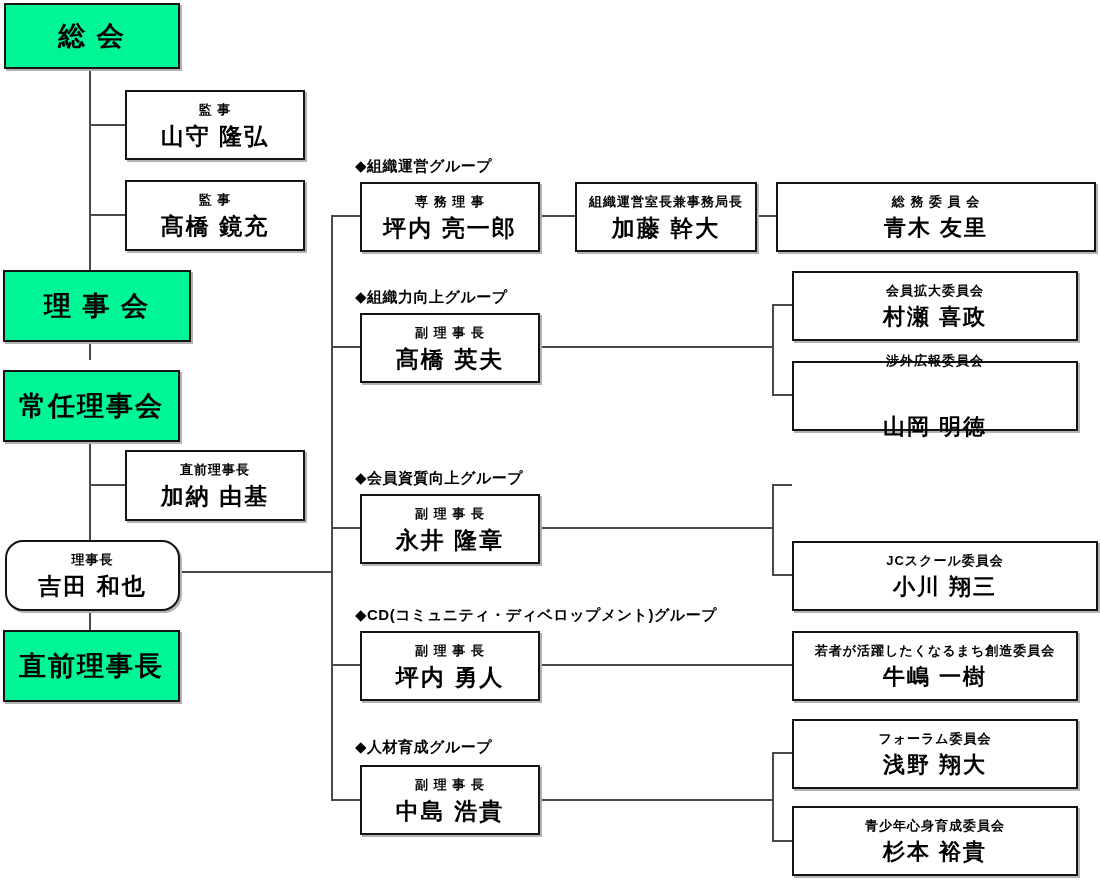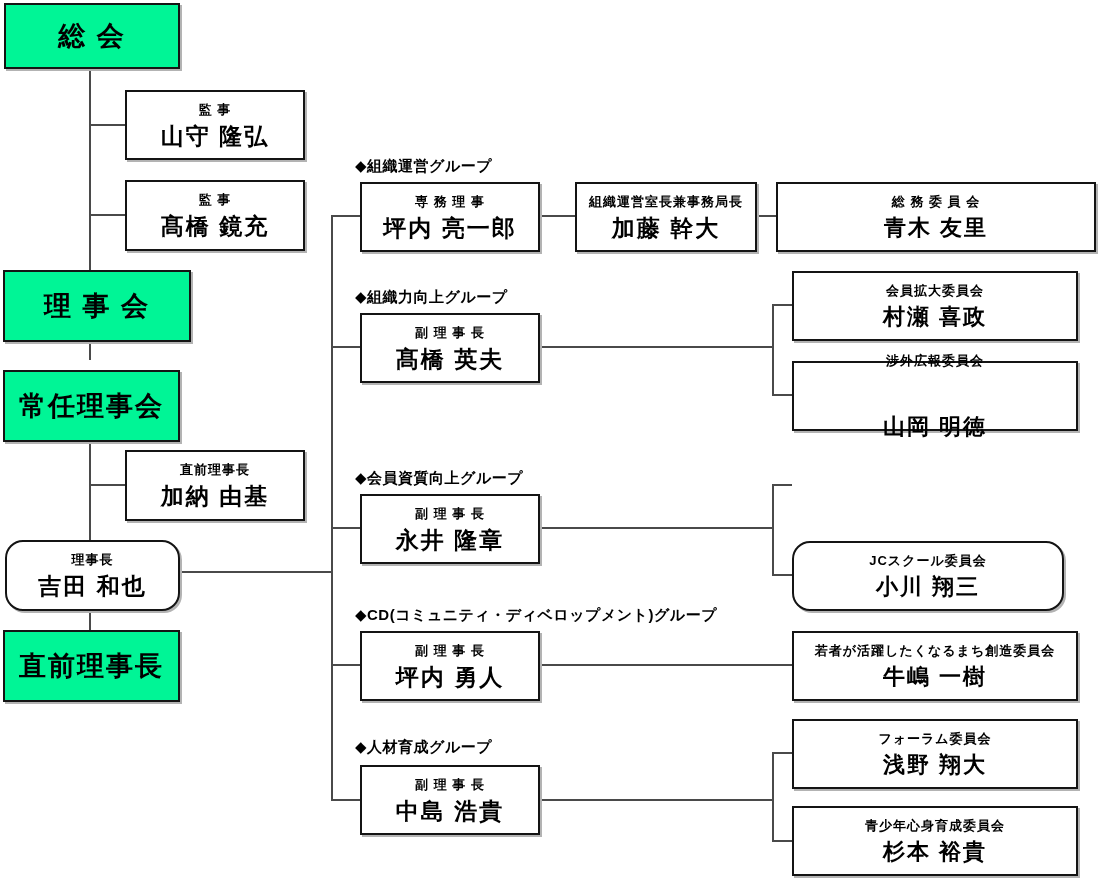--- a/index.html
+++ b/index.html
@@ -132,21 +132,21 @@
     <div class="cname">青木 友里</div>
   </div>
   <div class="box" style="left:792px;top:271px;width:286px;height:70px;">
     <div class="title">会員拡大委員会</div>
     <div class="cname">村瀬 喜政</div>
   </div>
   <div class="box" style="left:792px;top:361px;width:286px;height:70px;gap:40px;">
     <div class="title">渉外広報委員会</div>
     <div class="cname">山岡 明徳</div>
   </div>
-  <div class="box" style="left:792px;top:541px;width:272px;height:70px;border-radius:18px;">
+  <div class="box" style="left:792px;top:541px;width:306px;height:70px;">
     <div class="title">JCスクール委員会</div>
     <div class="cname">小川 翔三</div>
   </div>
   <div class="box" style="left:792px;top:631px;width:286px;height:70px;">
     <div class="title">若者が活躍したくなるまち創造委員会</div>
     <div class="cname">牛嶋 一樹</div>
   </div>
   <div class="box" style="left:792px;top:719px;width:286px;height:70px;">
     <div class="title">フォーラム委員会</div>
     <div class="cname">浅野 翔大</div>

